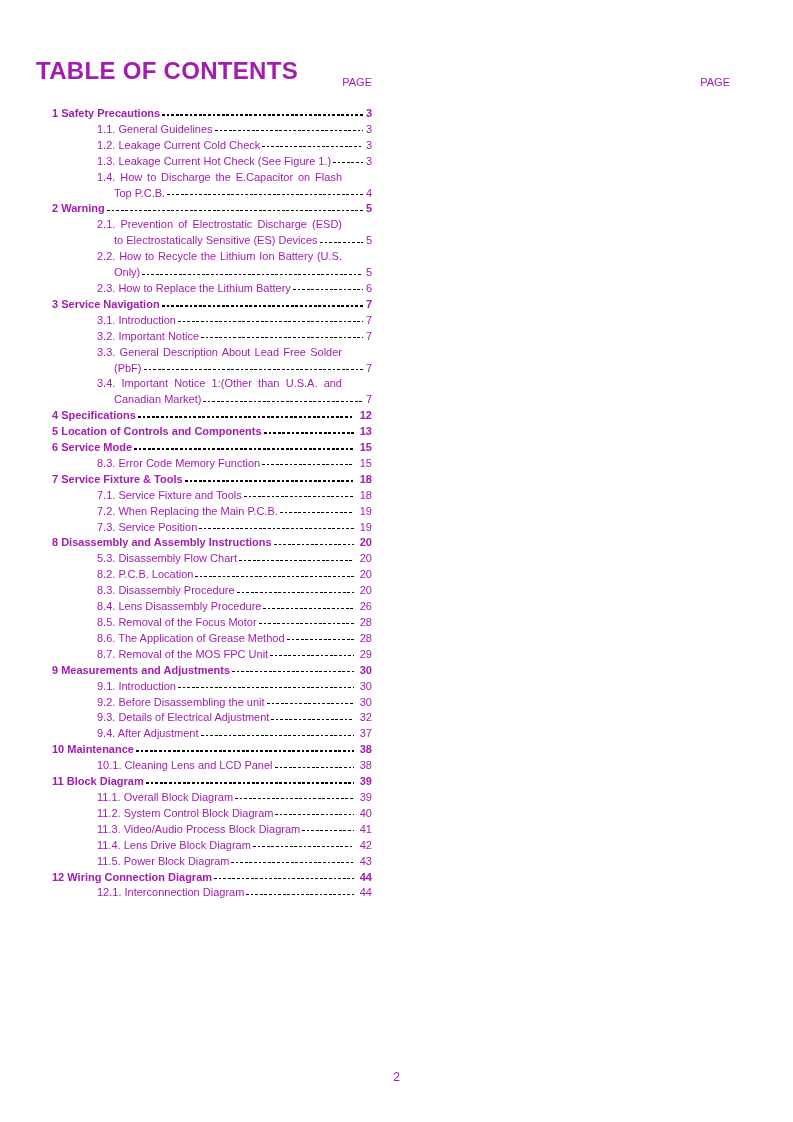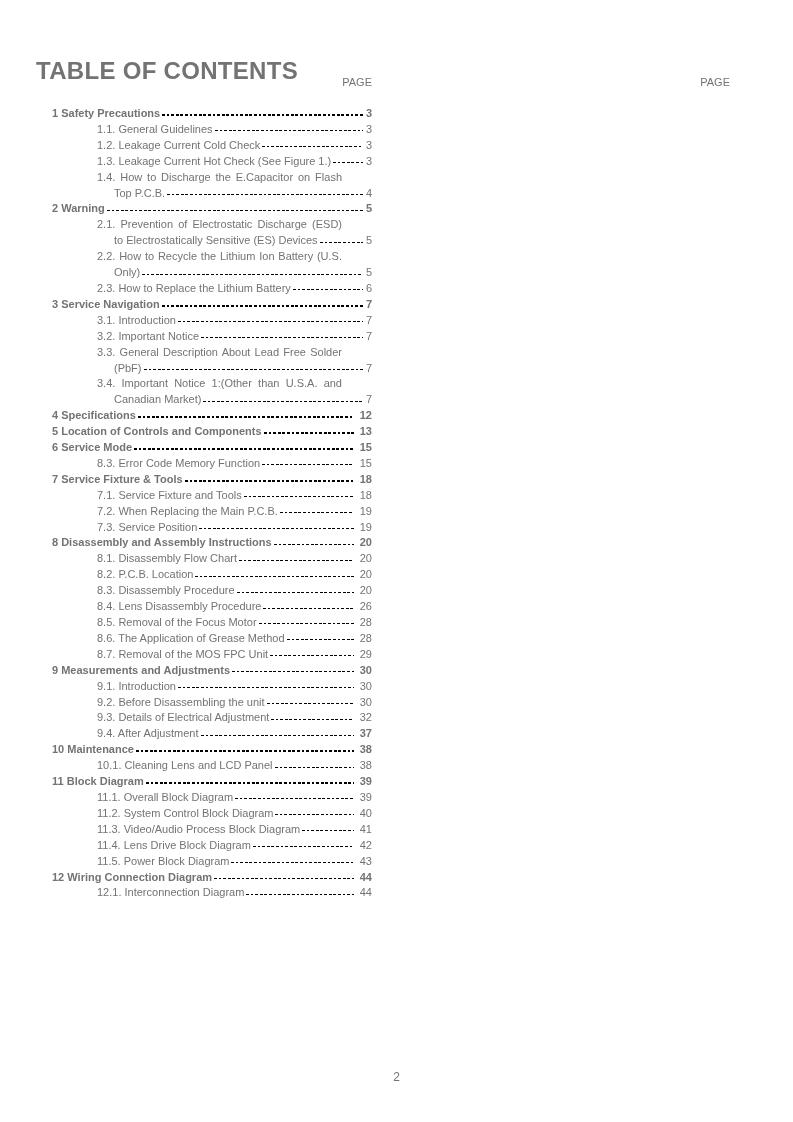--- a/index.html
+++ b/index.html
@@ -2,21 +2,21 @@
 <html><head>
 <meta charset="utf-8">
 <style>
   * { margin:0; padding:0; box-sizing:border-box; }
   html, body { background:#ffffff; }
   .page {
     position:relative;
     width:793px;
     height:1122px;
     background:#fff;
-    color:#737373;
+    color:#a21caf;
     font-family:"Liberation Sans","DejaVu Sans",sans-serif;
     overflow:hidden;
   }
   .doc-title {
     position:absolute;
     left:36px;
     top:58px;
     font-size:24px;
     font-weight:bold;
     letter-spacing:0.3px;
@@ -239,21 +239,21 @@
       </div>
       <div class="entry l0">
         <div class="last-line">
           <span class="txt">8 Disassembly and Assembly Instructions</span>
           <span class="leader"></span>
           <span class="pg" style="padding-left: 4px;">20</span>
         </div>
       </div>
       <div class="entry l1">
         <div class="last-line">
-          <span class="txt">8.1. Disassembly Flow Chart</span>
+          <span class="txt">5.3. Disassembly Flow Chart</span>
           <span class="leader"></span>
           <span class="pg" style="padding-left: 4px;">20</span>
         </div>
       </div>
       <div class="entry l1">
         <div class="last-line">
           <span class="txt">8.2. P.C.B. Location</span>
           <span class="leader"></span>
           <span class="pg" style="padding-left: 4px;">20</span>
         </div>
@@ -318,21 +318,21 @@
         <div class="last-line">
           <span class="txt">9.3. Details of Electrical Adjustment</span>
           <span class="leader"></span>
           <span class="pg" style="padding-left: 4px;">32</span>
         </div>
       </div>
       <div class="entry l1">
         <div class="last-line">
           <span class="txt">9.4. After Adjustment</span>
           <span class="leader"></span>
-          <span class="pg" style="padding-left: 4px; font-weight: bold;">37</span>
+          <span class="pg" style="padding-left: 4px;">37</span>
         </div>
       </div>
       <div class="entry l0">
         <div class="last-line">
           <span class="txt">10 Maintenance</span>
           <span class="leader"></span>
           <span class="pg" style="padding-left: 4px;">38</span>
         </div>
       </div>
       <div class="entry l1">

